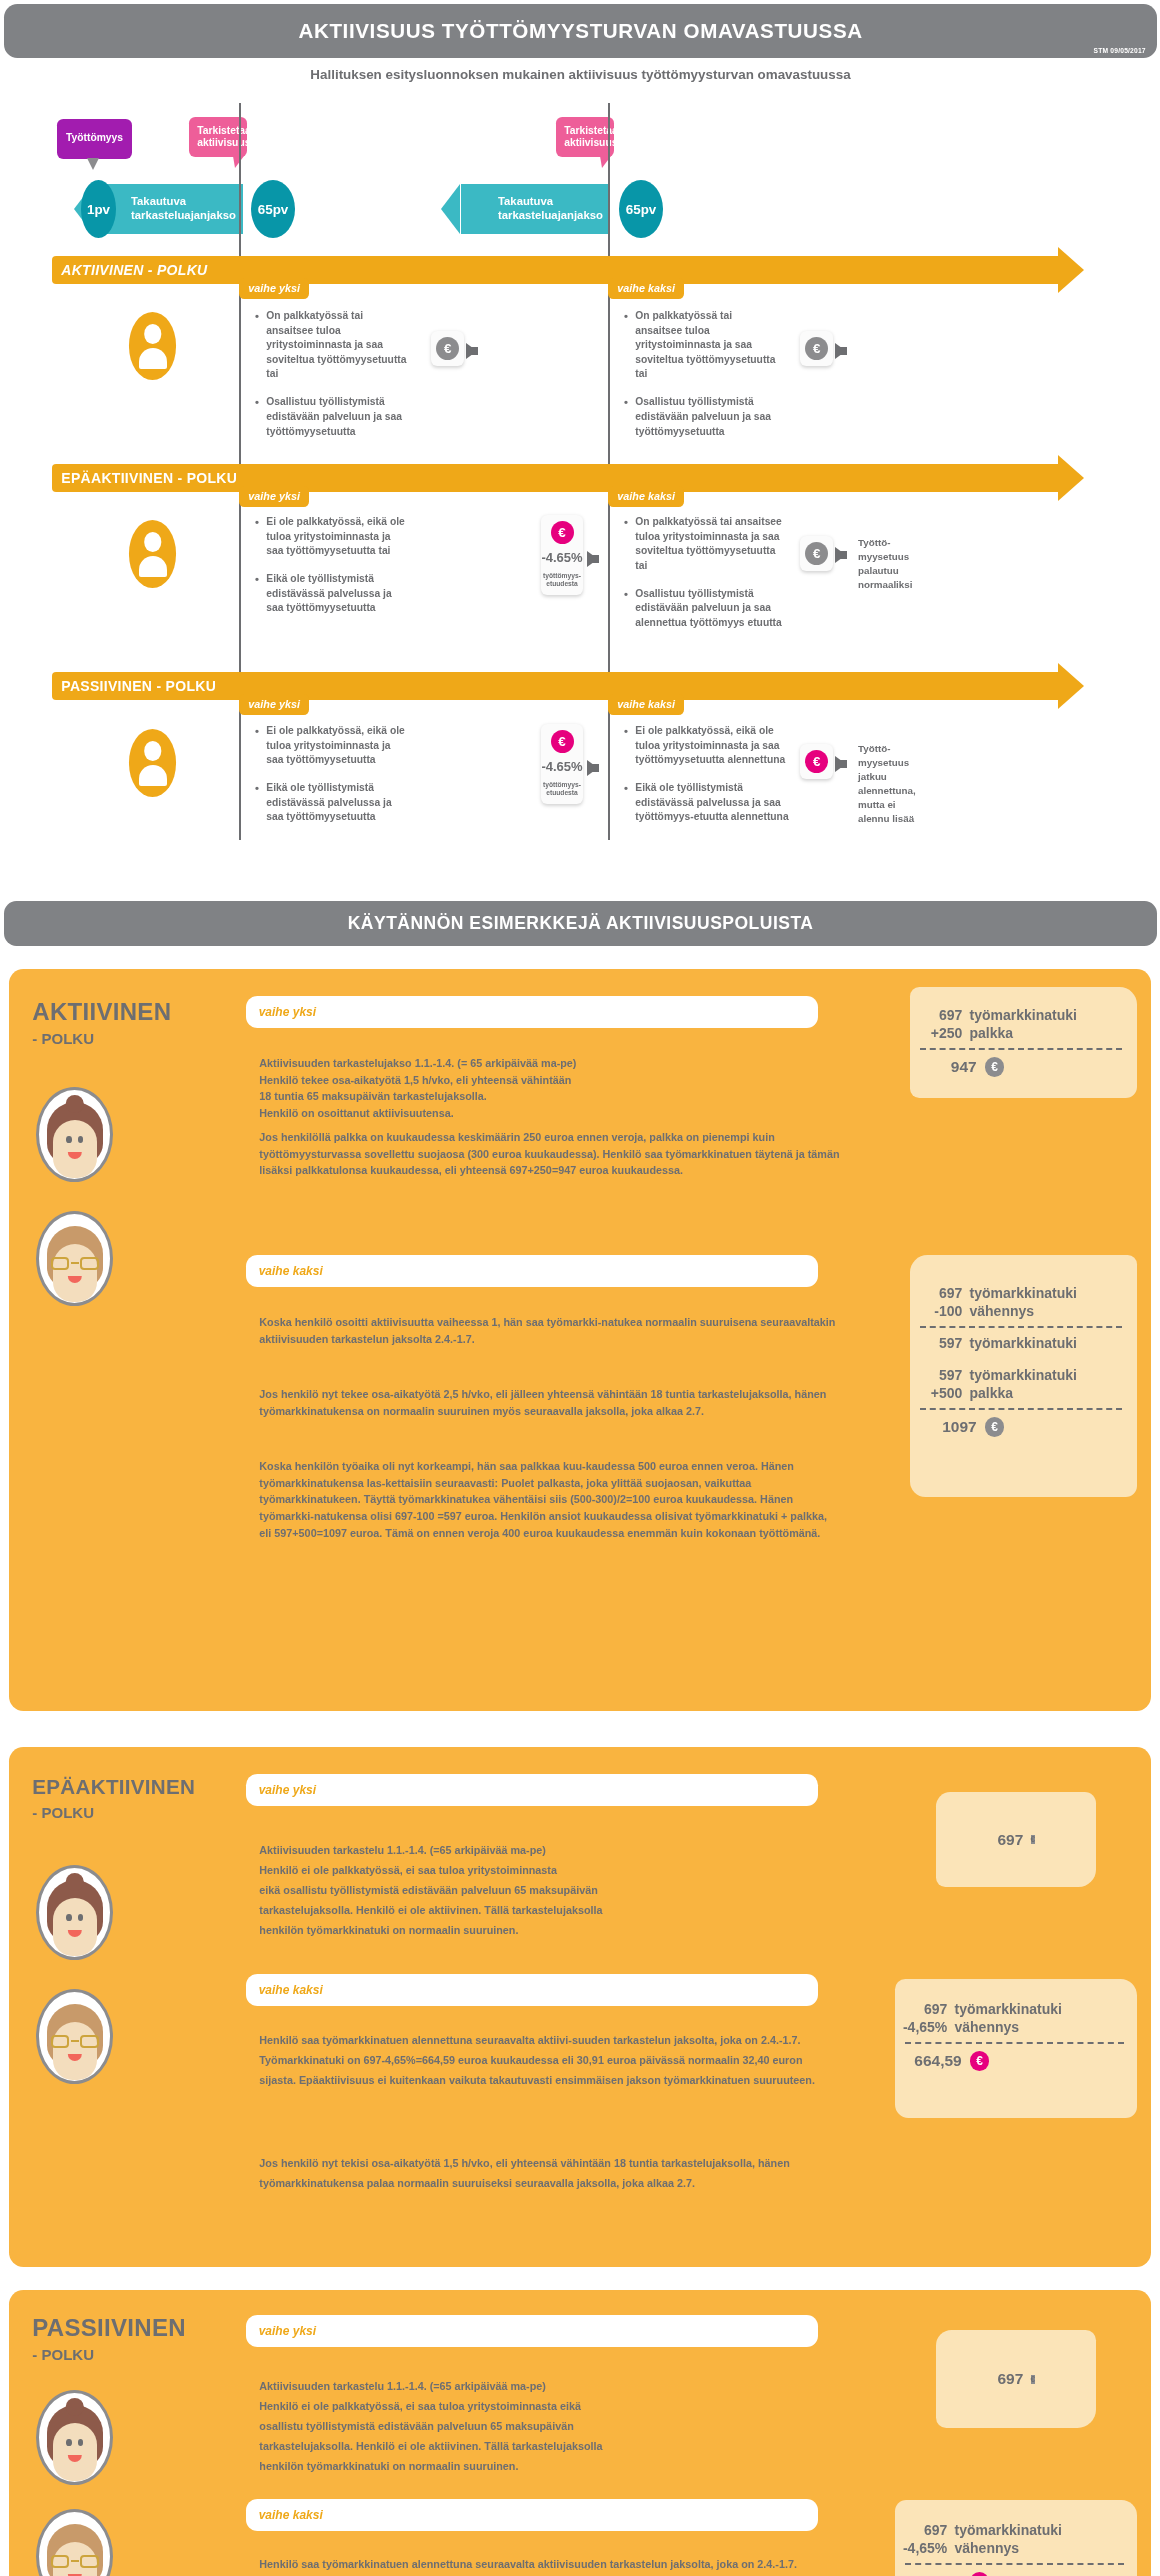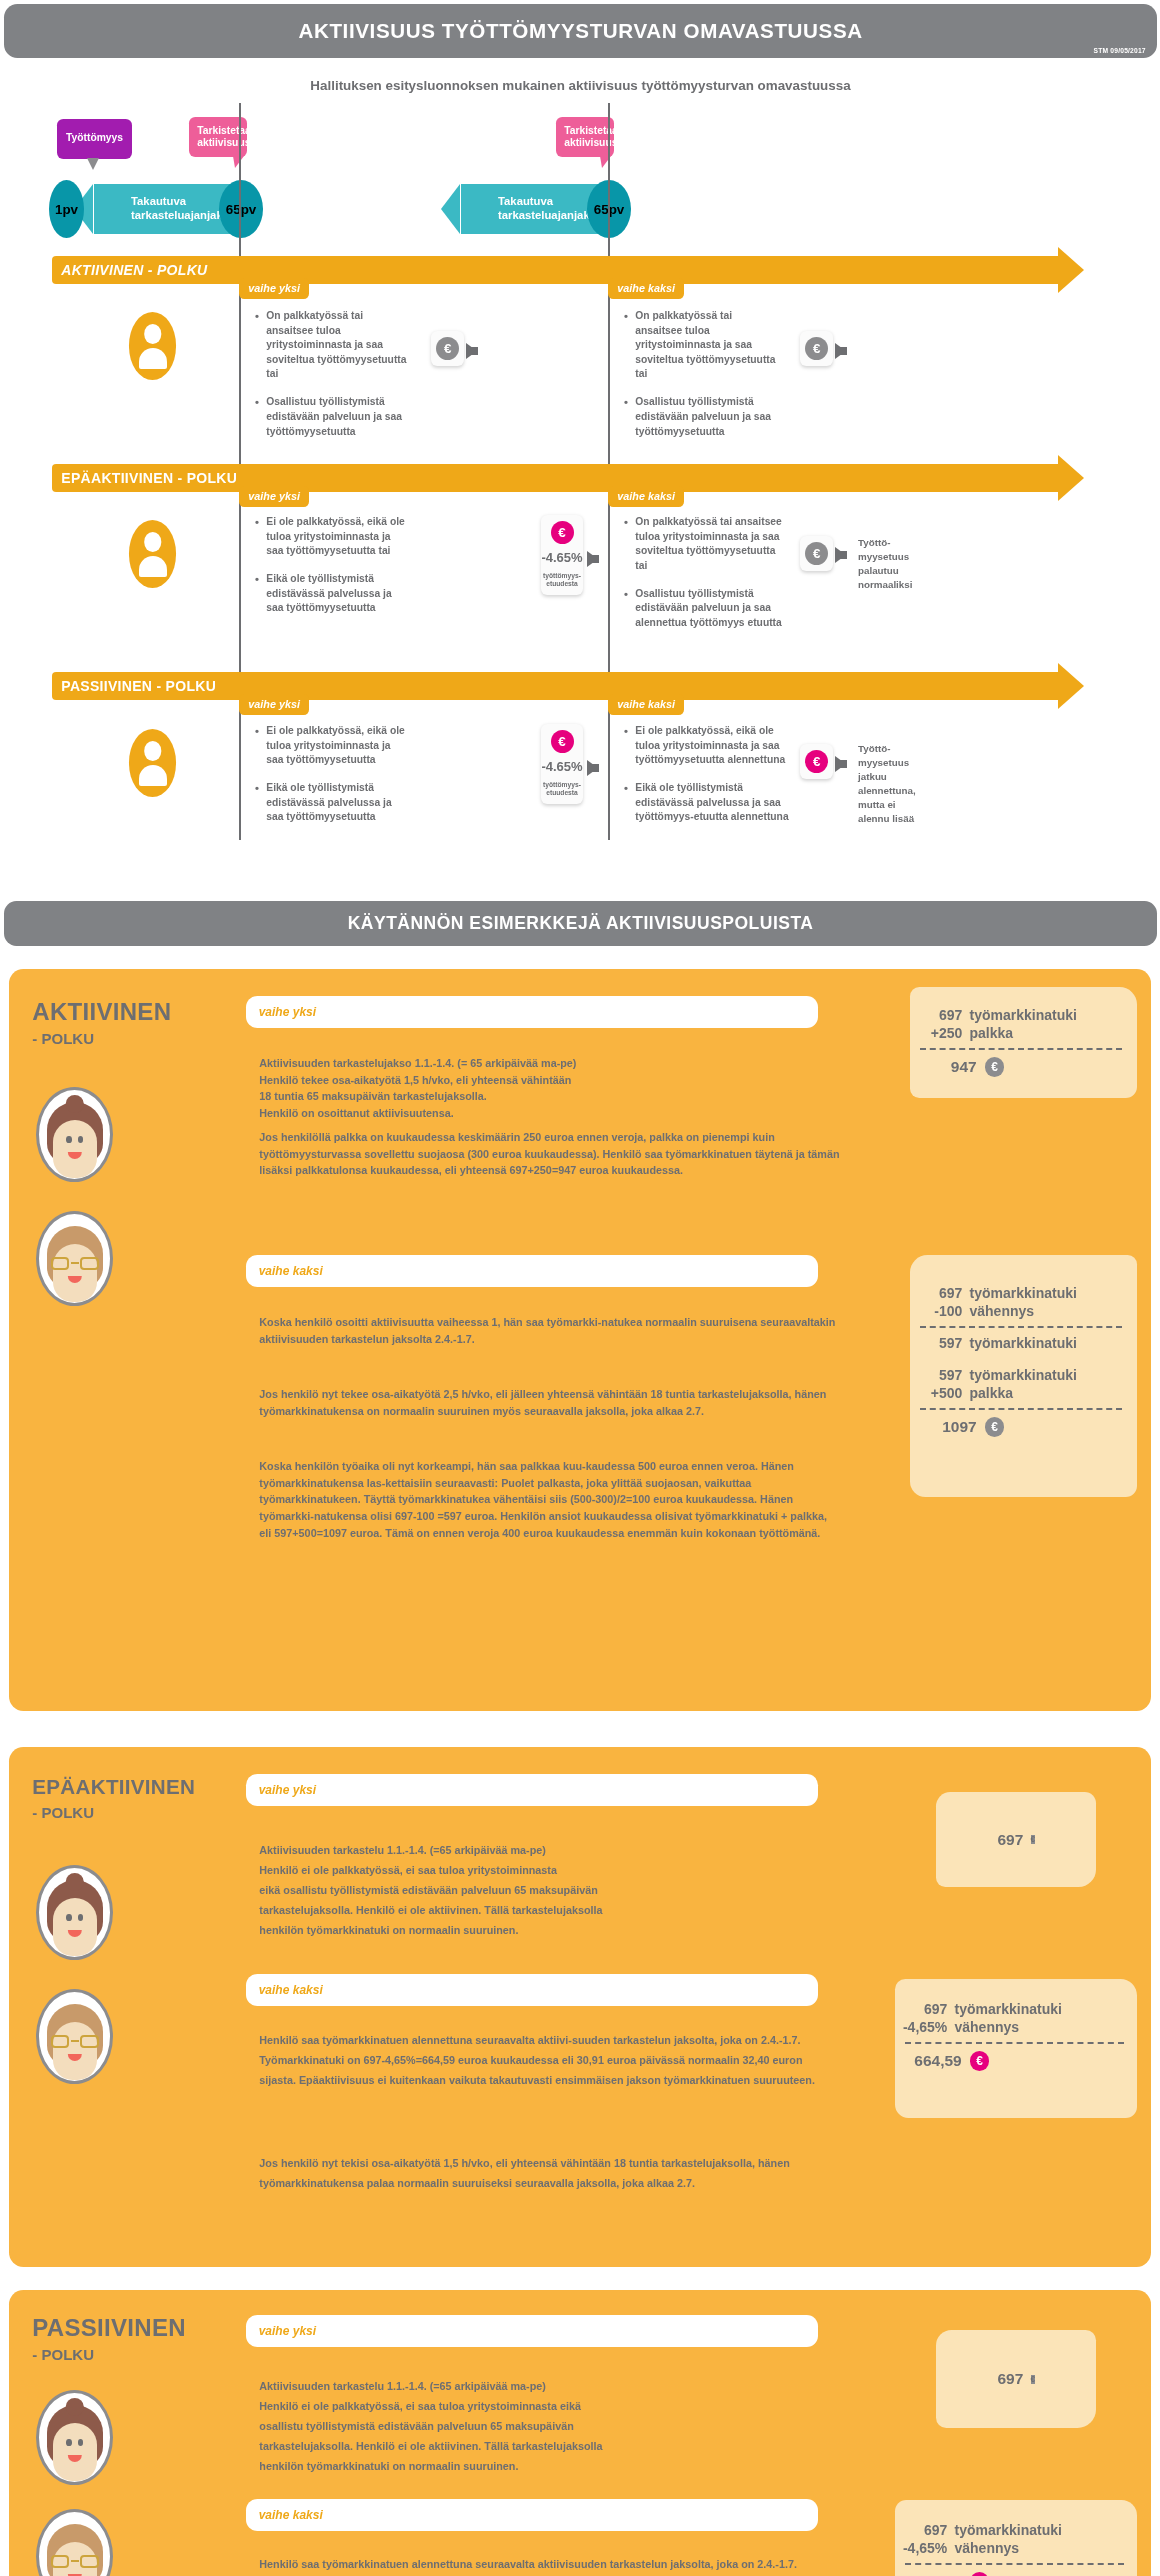--- a/index.html
+++ b/index.html
@@ -20,21 +20,21 @@
   .title-bar h1 {
     color: #fff; font-size: 20.6px; font-weight: bold; letter-spacing: 0.6px;
     text-align: center;
   }
   .title-date {
     position: absolute; right: 11.3px; bottom: 4.1px; color: #ffffff;
     font-size: 6.7px; font-weight: bold; letter-spacing: 0.2px;
   }
   .subtitle {
     position: absolute; left: 0; top: 67px; width: 1161px; text-align: center;
-    color: #6d6e71; font-size: 13.4px; font-weight: bold; margin-top: 11px;
+    color: #6d6e71; font-size: 13.4px; font-weight: bold;
   }
 
   
   .timeline { position: absolute; left: 0; top: 103px; width: 1161px; height: 124px; }
   .tag {
     position: absolute; border-radius: 6.2px; color: #fff;
     font-size: 10.3px; font-weight: bold; line-height: 1.18;
     padding: 7.2px 8.2px 8.2px 8.2px;
   }
   .tag.grey { background: #a21caf; }
@@ -51,21 +51,21 @@
     display: flex; align-items: center; justify-content: center; }
   .tag-tark1 { left: 189px; top: 14.4px; width: 58px; }
   .tag-tark2 { left: 556px; top: 14.4px; width: 58px; }
 
   .n3kk { position: absolute; left: 198px; top: 99px; color: #6d6e71;
     font-size: 10.3px; font-weight: bold; }
 
   .pill {
     position: absolute; background: #0896a8; border-radius: 50%;
     display: flex; align-items: center; justify-content: center;
-    color: #000000; font-size: 13.4px; font-weight: bold;
+    color: #ffffff; font-size: 13.4px; font-weight: bold; margin-left: 32px;
   }
   .pill-1pv { left: 49px; top: 77px; width: 35px; height: 58px; }
   .pill-65a  { left: 219px; top: 77px; width: 44px; height: 58px; }
   .pill-65b  { left: 587px; top: 77px; width: 44px; height: 58px; }
 
   .arrow-band {
     position: absolute; height: 50px; background: #3bb9c4; color: #fff;
     display: flex; align-items: center;
     font-size: 11.3px; font-weight: bold; line-height: 1.2;
   }

